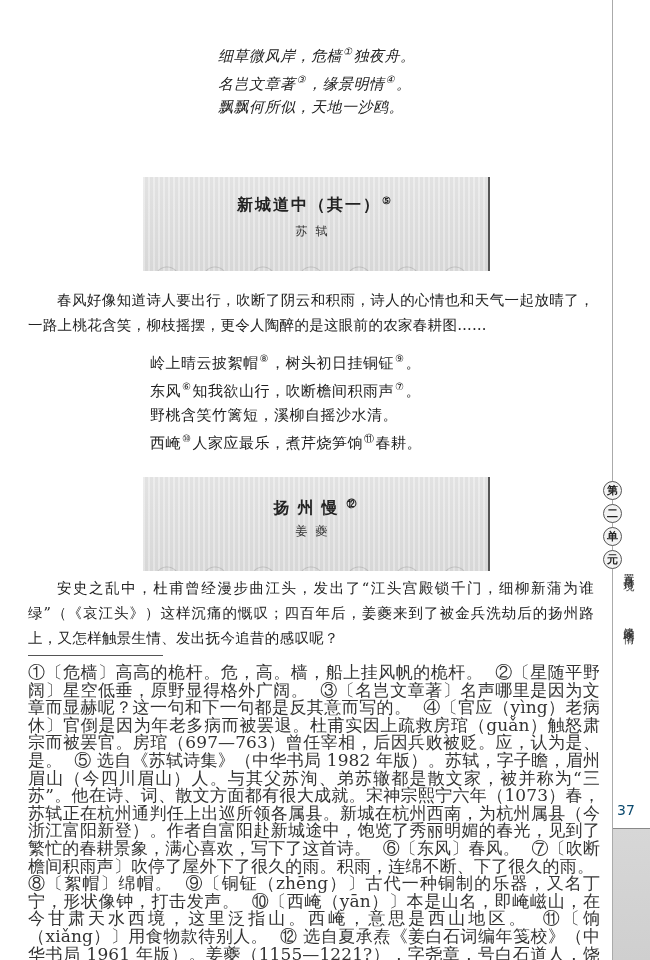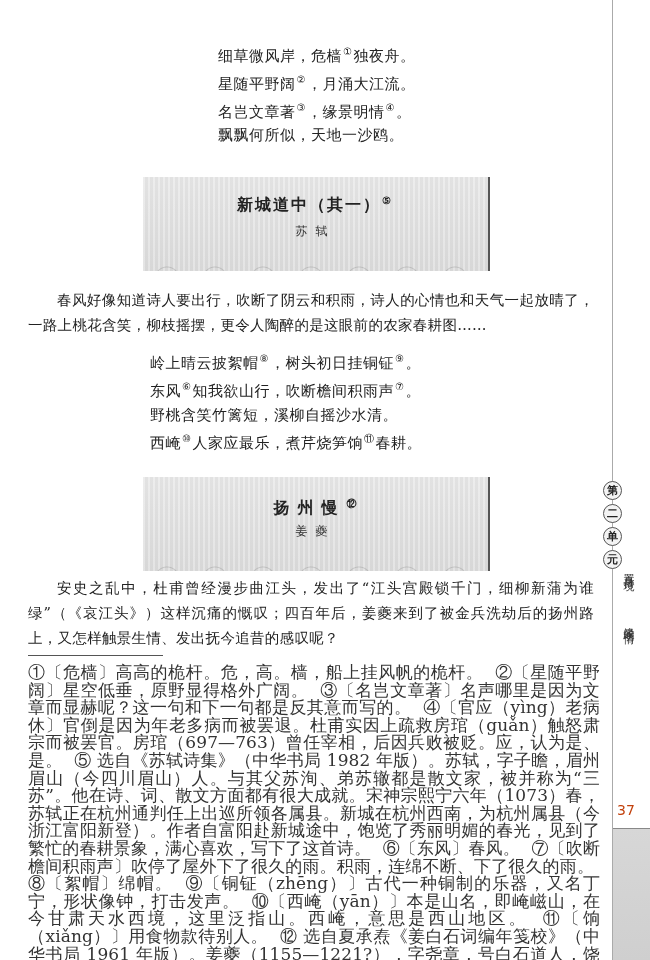--- a/index.html
+++ b/index.html
@@ -3,21 +3,21 @@
   <meta charset="utf-8">
   <style>
     html, body { margin: 0; padding: 0; }
     body {
       width: 650px; height: 960px; position: relative; overflow: hidden;
       background: #ffffff; color: #1e1e1e;
       font-family: "DejaVu Serif", "Liberation Serif", serif;
     }
     .poem { position: absolute; font-size: 15px; line-height: 23px; letter-spacing: 0.5px; color: #222; }
     .poem .line { white-space: nowrap; }
-    .poem1 { left: 218px; top: 40px; }
+    .poem1 { left: 218px; top: 40px; font-style: italic; }
     .poem2 { left: 150px; top: 347px; }
     .sup { font-size: 10px; vertical-align: 6px; margin: 0 1px; }
 
     .titlebox {
       position: absolute; left: 143px; width: 345px; height: 94px;
       background: #e4e4e4;
       background-image:
         repeating-linear-gradient(90deg, rgba(255,255,255,0.18) 0 2px, rgba(0,0,0,0.03) 2px 5px),
         linear-gradient(180deg, #e9e9e9 0%, #dedede 100%);
       border-right: 2px solid #555;
@@ -62,32 +62,31 @@
     .unit-sub {
       position: absolute; left: 621px; width: 14px; font-size: 11px; line-height: 13px; color: #333;
       writing-mode: vertical-rl; letter-spacing: 2px;
     }
     .sub1 { top: 565px; }
     .sub2 { top: 618px; }
     .page-num-box {
       position: absolute; left: 613px; top: 793px; width: 37px; height: 35px;
       border-bottom: 1px solid #888;
     }
-    .page-num { position: absolute; left: 617px; top: 802px; font-family: "DejaVu Sans", sans-serif; font-size: 14px; color: #c2410c; }
+    .page-num { position: absolute; left: 617px; top: 802px; font-family: "DejaVu Sans", sans-serif; font-size: 14px; color: #0c4a6e; }
     .gray-tab {
       position: absolute; left: 613px; top: 829px; width: 37px; height: 131px;
       background: linear-gradient(180deg, #d7d7d7, #cfcfcf);
     }
   </style>
 </head>
 <body>
 
 <div class="poem poem1">
   <div class="line"><span>细草微风岸，危樯</span><span class="sup">①</span><span>独夜舟。</span></div>
-  <div class="line"><span>星随平野阔</span><span class="sup">②</span><span>，月涌大江流。</span></div>
   <div class="line"><span>名岂文章著</span><span class="sup">③</span><span>，缘景明情</span><span class="sup">④</span><span>。</span></div>
   <div class="line"><span>飘飘何所似，天地一沙鸥。</span></div>
 </div>
 
 <div class="titlebox tb1">
   <div class="t" style="top:18px;"><span>新城道中（其一）</span><span class="sup">⑤</span></div>
   <div class="a" style="top:46px;">苏轼</div>
   <div class="waves"></div>
 </div>
 

